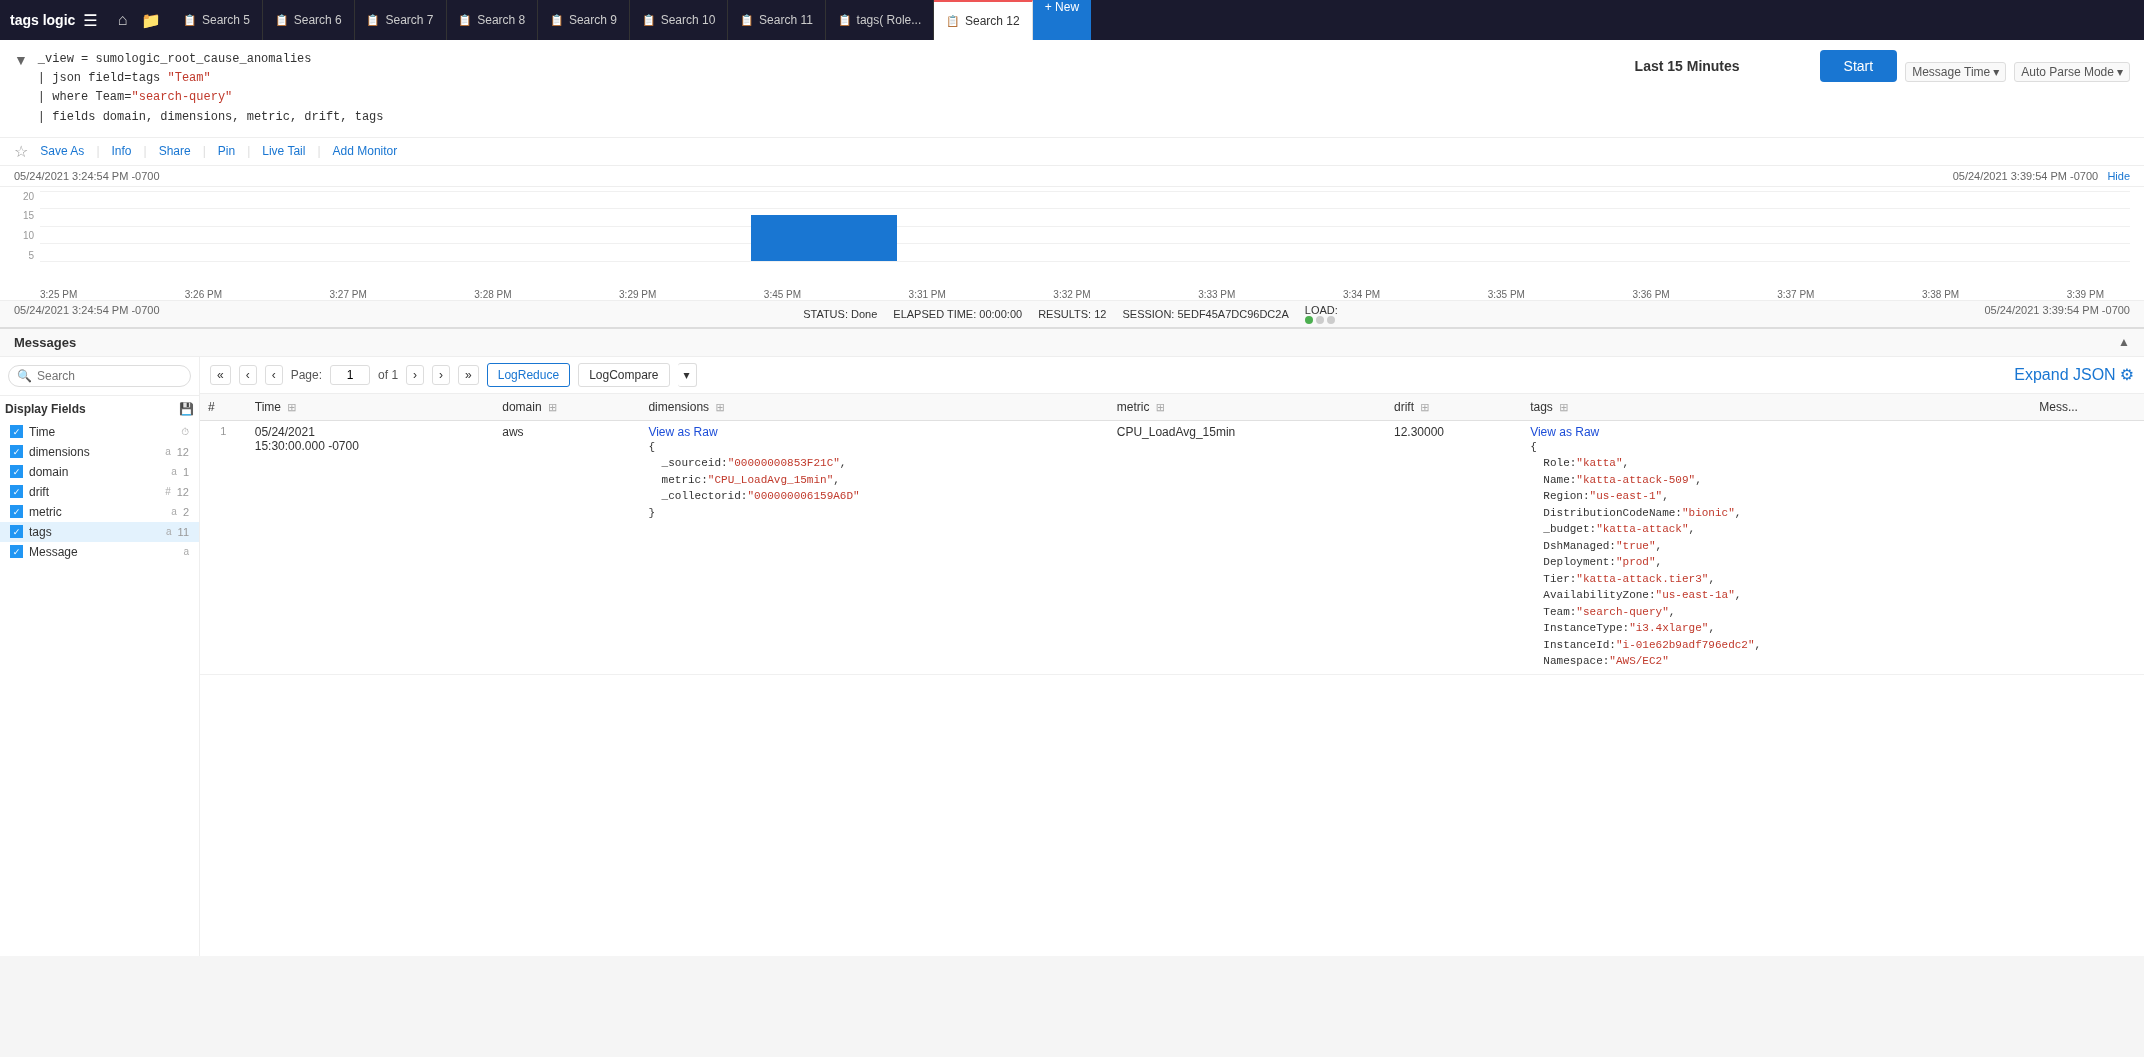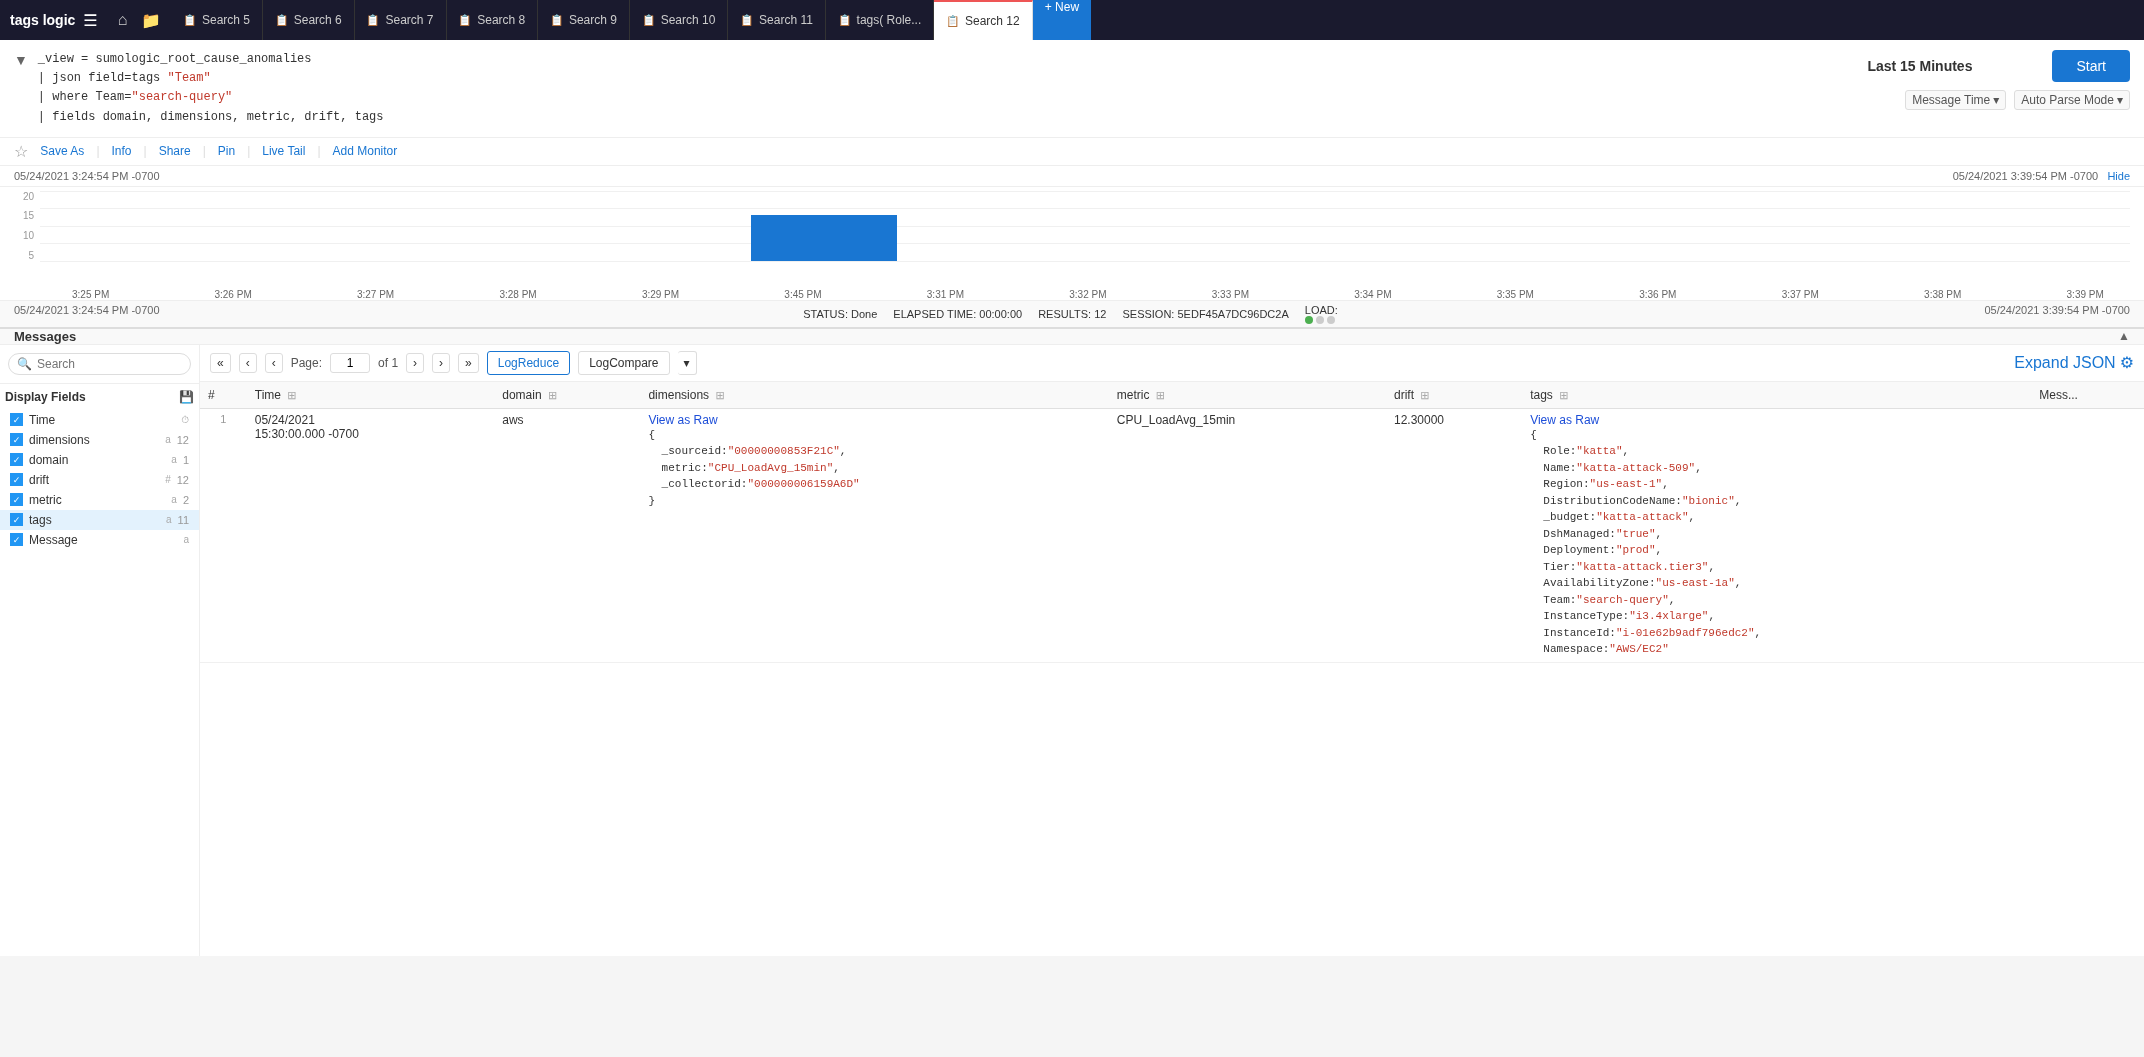--- a/index.html
+++ b/index.html
@@ -117,21 +117,21 @@
       font-family: 'Courier New', monospace;
       font-size: 12px;
       color: #333;
       line-height: 1.6;
     }
     .query-line { display: block; }
     .kw-view { color: #333; }
     .kw-string { color: #c0392b; }
     .query-right {
       display: flex;
-      flex-direction: column;
+      flex-direction: row;
       align-items: flex-end;
       gap: 8px;
       flex-shrink: 0;
       min-width: 350px;
     }
     .time-range-label {
       font-size: 14px;
       font-weight: 600;
       color: #333;
     }
@@ -243,21 +243,20 @@
       bottom: 0;
       background: #1976d2;
       width: 52px;
     }
     .chart-x-labels {
       display: flex;
       justify-content: space-between;
       padding: 2px 40px 0 40px;
       font-size: 10px;
       color: #666;
-      margin-left: 32px;
     }
     .status-bar {
       display: flex;
       justify-content: space-between;
       padding: 3px 14px;
       font-size: 11px;
       color: #666;
       background: #f9f9f9;
       border-top: 1px solid #eee;
     }
@@ -277,21 +276,21 @@
       display: flex;
       flex-direction: column;
       height: calc(100vh - 430px);
       min-height: 350px;
       background: #fff;
     }
     .messages-header {
       display: flex;
       align-items: center;
       justify-content: space-between;
-      padding: 0 14px;
+      padding: 6px 14px;
       border-bottom: 1px solid #eee;
       background: #f9f9f9;
       gap: 36px;
     }
     .messages-title {
       font-size: 13px;
       font-weight: 600;
       color: #333;
     }
     .collapse-icon { color: #666; cursor: pointer; }

